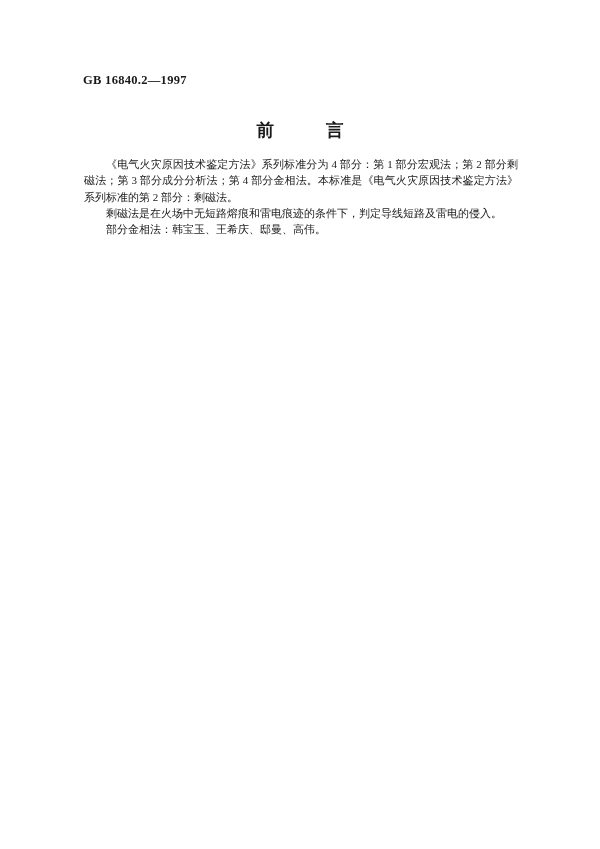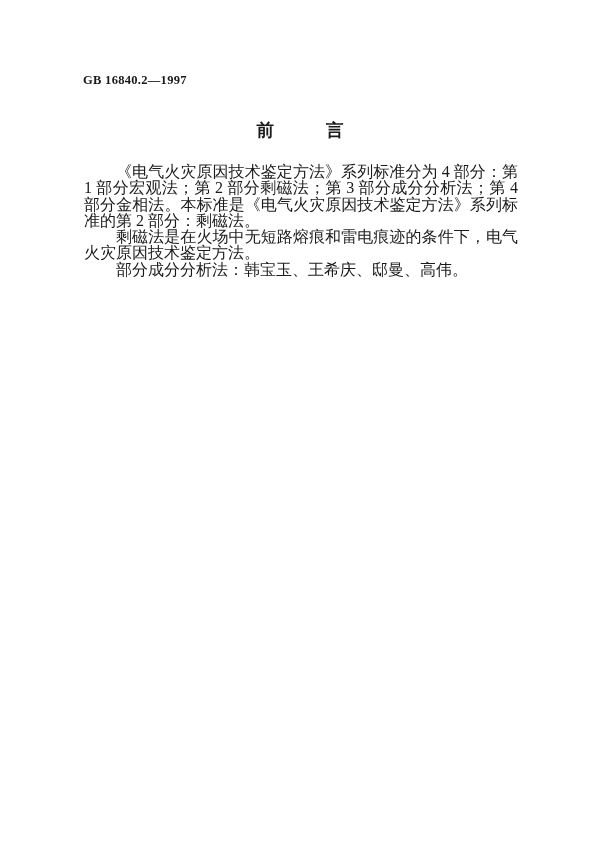--- a/index.html
+++ b/index.html
@@ -34,23 +34,23 @@
     justify-content: center;
     align-items: baseline;
     gap: 52px;
     font-size: 17.5px;
     font-weight: bold;
     line-height: 22px;
   }
   .doc-body {
     position: absolute;
     left: 84px;
-    top: 164px;
+    top: 156px;
     width: 434px;
-    font-size: 16px;
+    font-size: 11px;
     line-height: 16.3px;
     text-align: justify;
     text-justify: inter-ideograph;
   }
   .doc-body p {
     margin: 0;
     padding: 0;
     text-indent: 2em;
   }
 </style>
@@ -61,17 +61,17 @@
 
   <div class="doc-number">GB 16840.2—1997</div>
 
   <div class="page-title">
     <span>前</span>
     <span>言</span>
   </div>
 
   <div class="doc-body">
     <p>《电气火灾原因技术鉴定方法》系列标准分为 4 部分：第 1 部分宏观法；第 2 部分剩磁法；第 3 部分成分分析法；第 4 部分金相法。本标准是《电气火灾原因技术鉴定方法》系列标准的第 2 部分：剩磁法。</p>
-    <p>剩磁法是在火场中无短路熔痕和雷电痕迹的条件下，电气火灾原因技术鉴定方法。</p>
-    <p>部分成分分析法：韩宝玉、王希庆、邸曼、高伟。</p>
+    <p>剩磁法是在火场中无短路熔痕和雷电痕迹的条件下，判定导线短路及雷电的侵入。</p>
+    <p>部分金相法：韩宝玉、王希庆、邸曼、高伟。</p>
   </div>
 
 </div>
 
 </body></html>

